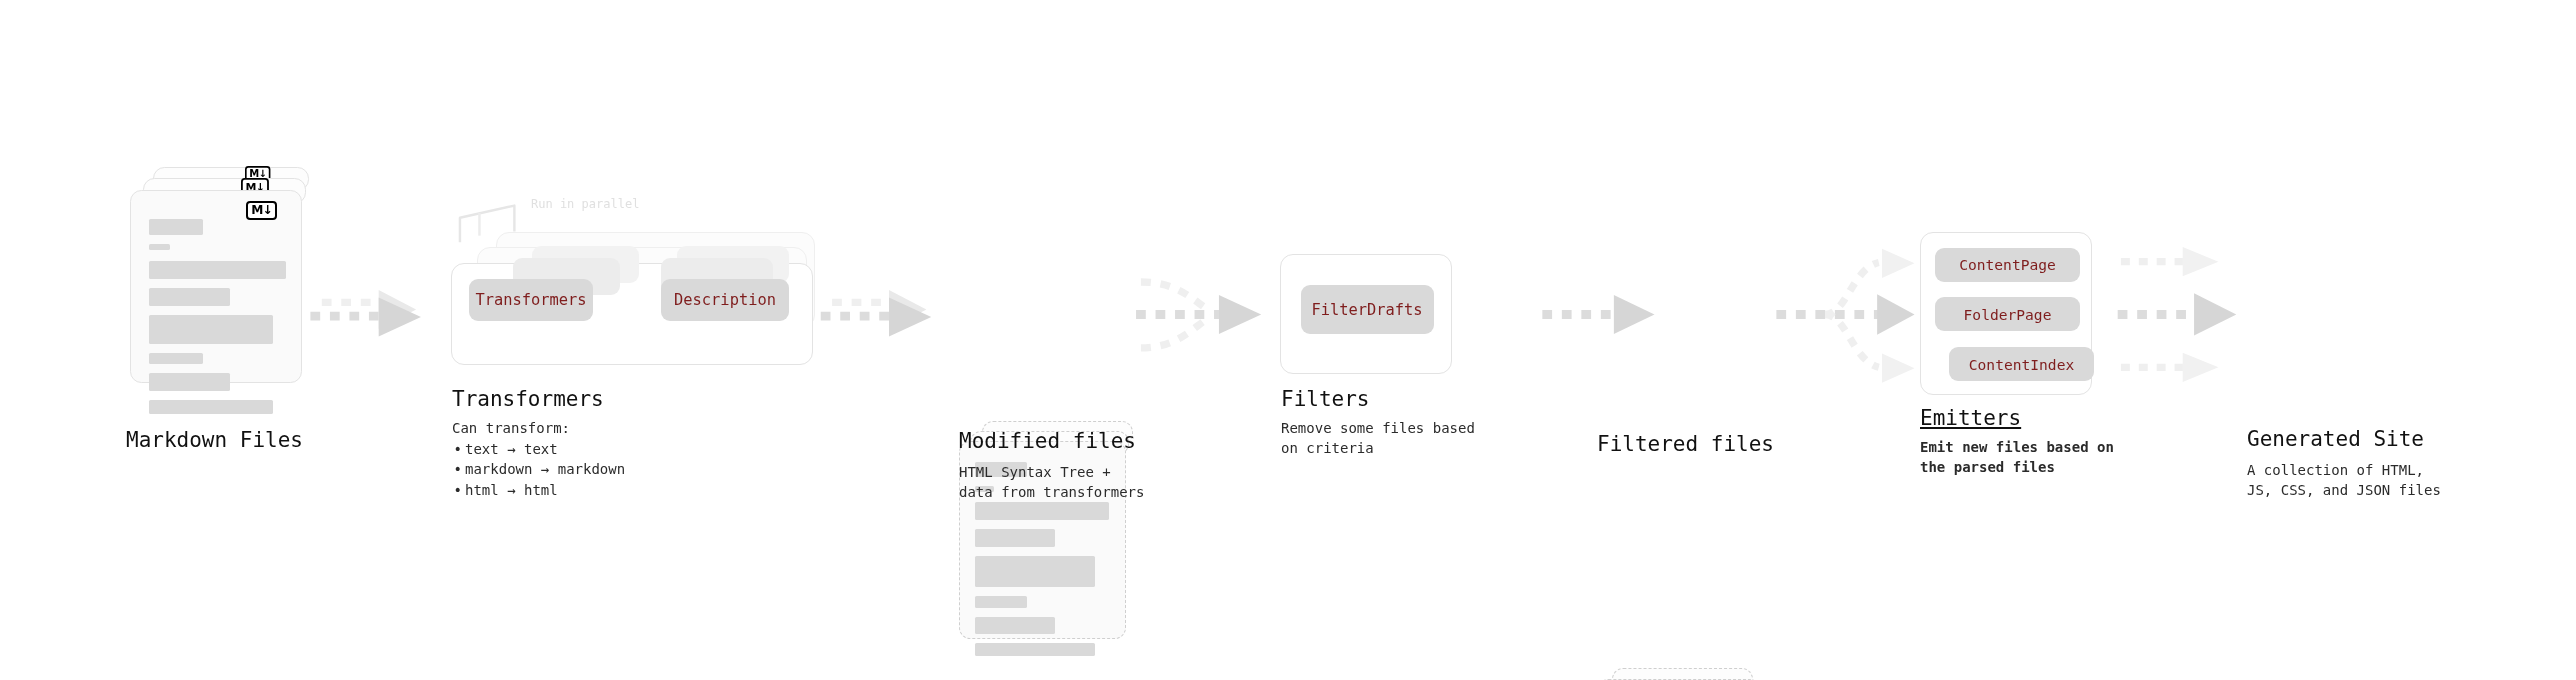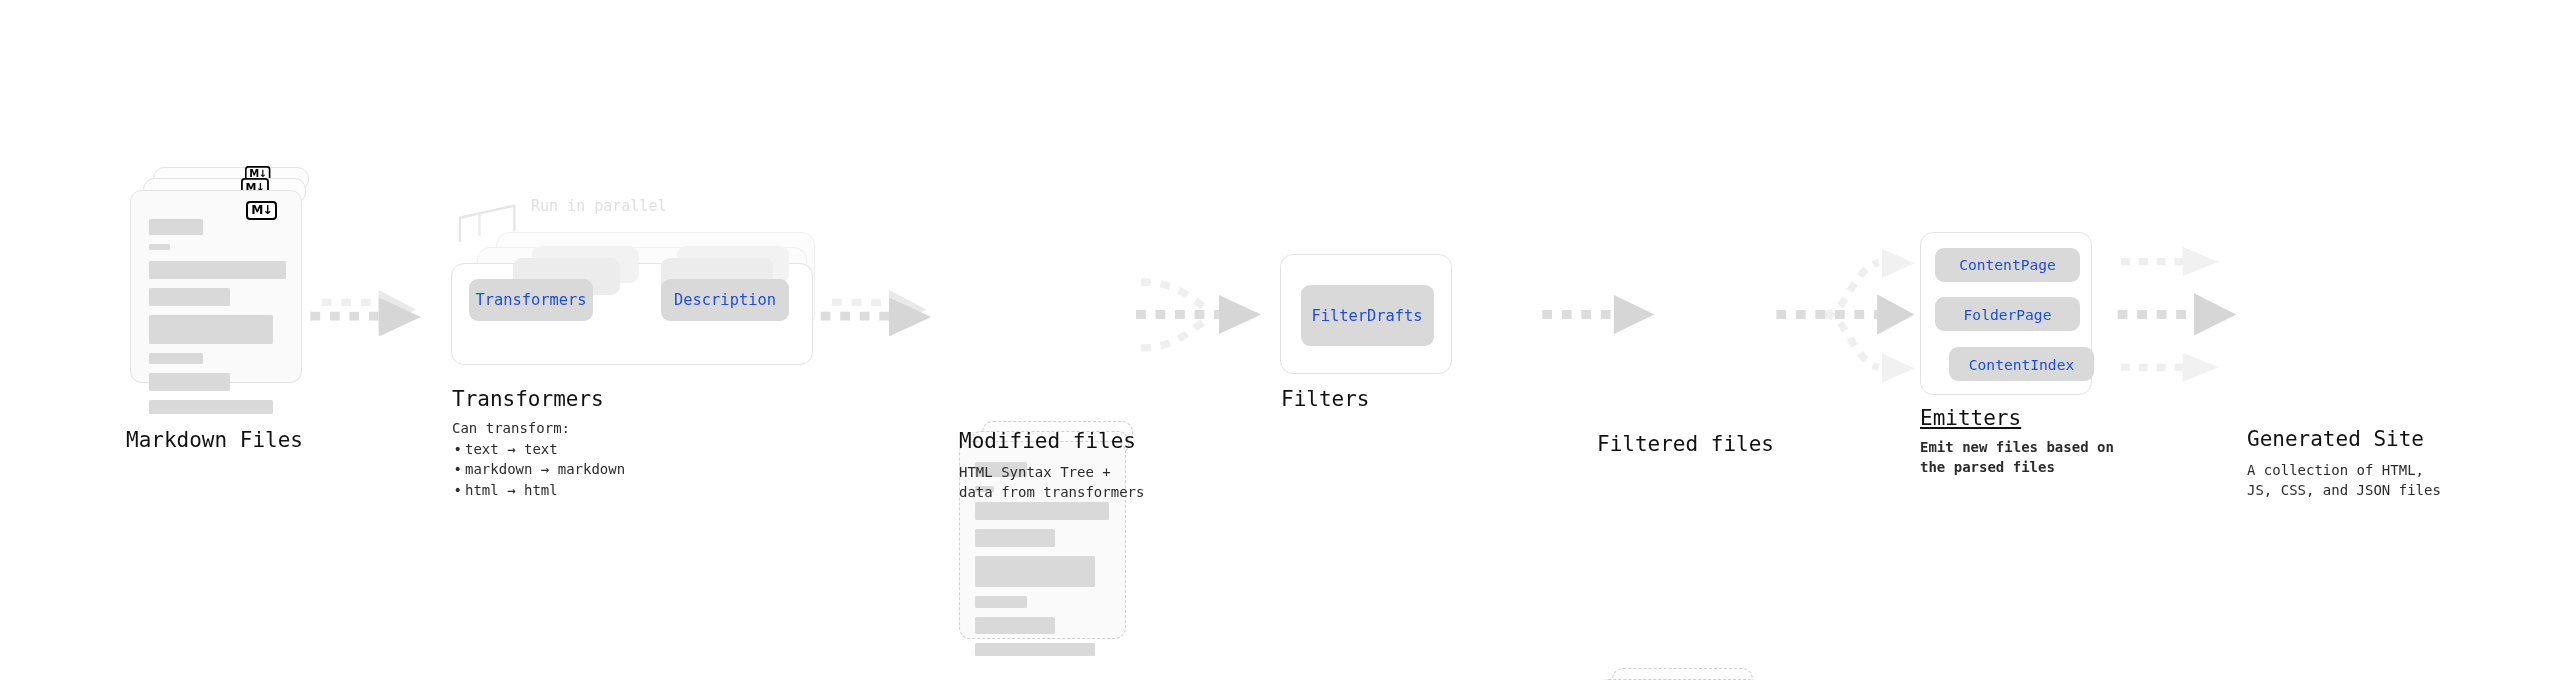--- a/index.html
+++ b/index.html
@@ -51,42 +51,42 @@
     border:1.6px solid #e3e3e3;
     border-radius:13px;
     box-sizing:border-box;
   }
   .pbox.ghost{background:#fcfcfc;border-color:#efefef;}
   .chip{
     position:absolute;
     background:#d9d9d9;
     border-radius:9px;
     display:flex;align-items:center;justify-content:center;
-    font-size:15.4px;color:#1d4ed8;
+    font-size:15.4px;color:#7f1d1d;
     white-space:nowrap;
     box-sizing:border-box;
   }
   .chip.ghost{background:#ececec;color:transparent;}
   .chip.ghost2{background:#f2f2f2;color:transparent;}
 
   
   .title{
     position:absolute;white-space:nowrap;
     font-size:21px;color:#111;letter-spacing:0px;
   }
   .sub{
     position:absolute;
     font-size:14px;color:#2b2b2b;line-height:20.3px;
     white-space:pre-line;
   }
   .sub.list{white-space:normal;}
   .sub .li{display:block;padding-left:13px;position:relative;}
   .sub .li::before{content:"\2022";position:absolute;left:1.6px;top:0;}
   .ghosttext{
-    position:absolute;font-size:15px;color:#e0e0e0;white-space:nowrap;
+    position:absolute;font-size:12px;color:#e0e0e0;white-space:nowrap;
   }
 
   
   .arrows{position:absolute;left:0;top:0;width:2576px;height:681px;pointer-events:none;}
 </style>
 </head>
 <body>
 
 <div class="stage">
 
@@ -225,24 +225,26 @@
         <div class="bar" style="width:120px;height:13px;"></div>
       </div>
     </div>
   </div>
 
   <div class="title" style="left:959px;top:429px;text-align:right;">Modified files</div>
   <div class="sub" style="left:959px;top:462px;">HTML Syntax Tree +
 data from transformers</div>
 
   <div class="pbox" style="left:1280px;top:254px;width:172px;height:120px;">
-    <div class="chip" style="left:19.5px;top:30px;width:133px;height:61px;">FilterDrafts</div>
+    <div class="chip" style="left:19.5px;top:30px;width:133px;height:49px;">FilterDrafts</div>
   </div>
 
   <div class="title" style="left:1281px;top:387px;">Filters</div>
+  <div class="sub" style="left:1281px;top:418px;">Remove some files based
+on criteria</div>
 
   <div class="node stack" style="left:1597px;top:180px;width:187px;height:244px;">
     <div class="card dashed ghost" style="left:14.6px;top:0px;width:141px;height:23px;"></div>
     <div class="card dashed" style="left:0px;top:11.4px;width:164px;height:198px;">
       
     </div>
   </div>
 
   <div class="title" style="left:1597px;top:432px;">Filtered files</div>
 

